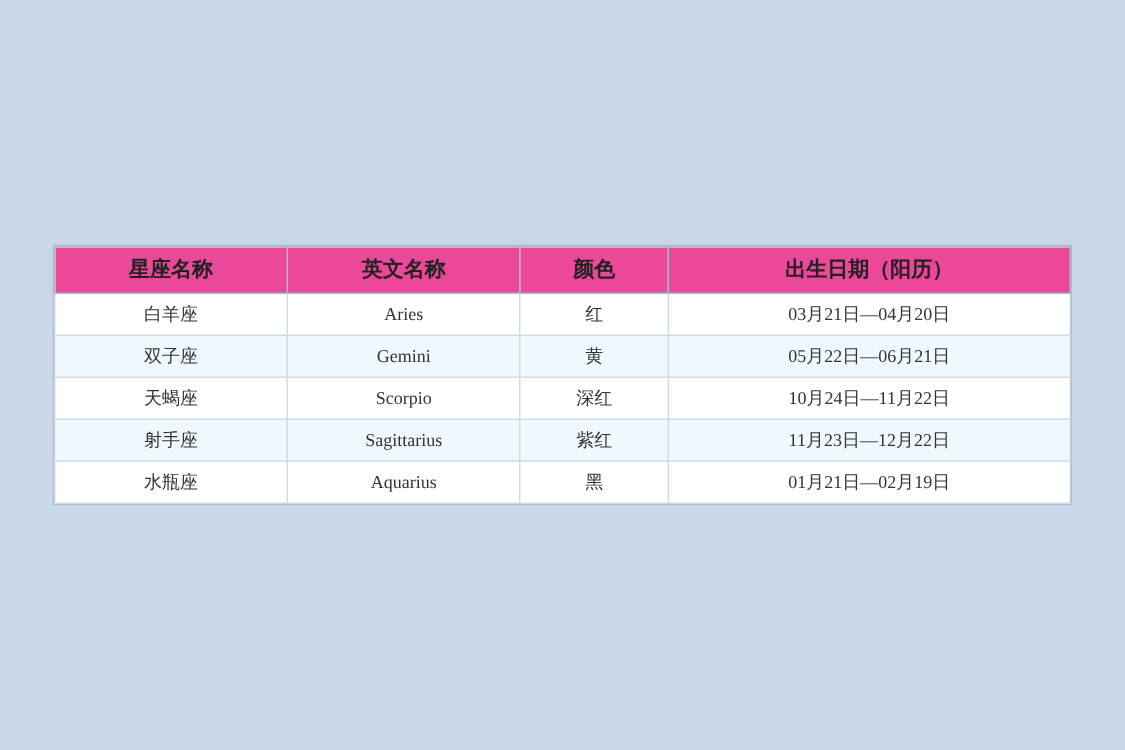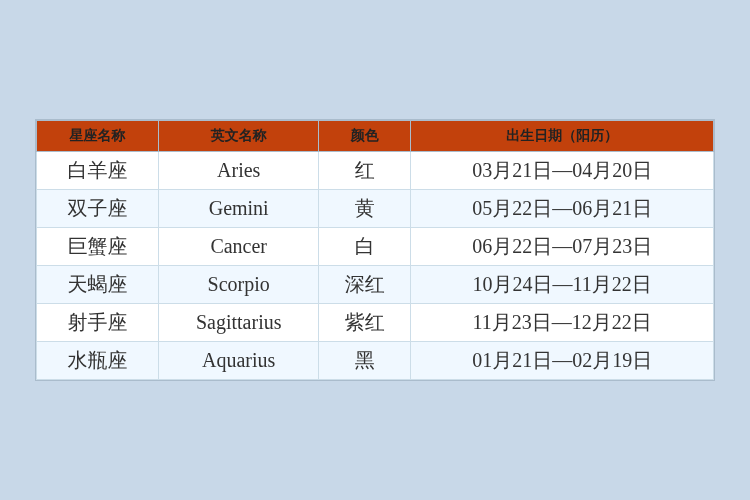--- a/index.html
+++ b/index.html
@@ -16,42 +16,42 @@
     .table-container {
       background: #ffffff;
       border: 1px solid #aabccc;
       width: 680px;
     }
     table {
       width: 100%;
       border-collapse: collapse;
     }
     thead tr {
-      background-color: #c2410c;
+      background-color: #ec4899;
     }
     thead th {
       border: 1px solid #aabccc;
       padding: 6px 10px;
       text-align: center;
       font-weight: bold;
       color: #222;
       font-size: 14px;
     }
     tbody tr {
       background-color: #ffffff;
     }
     tbody tr:nth-child(even) {
       background-color: #f0f8ff;
     }
     tbody td {
       border: 1px solid #ccdde8;
       padding: 5px 10px;
       text-align: center;
       color: #333;
-      font-size: 20px;
+      font-size: 12px;
     }
   </style>
 </head>
 <body>
 
 <div class="table-container">
   <table>
     <thead>
       <tr>
         <th>星座名称</th>
@@ -67,26 +67,20 @@
           <td>红</td>
           <td>03月21日—04月20日</td>
         </tr>
         <tr>
           <td>双子座</td>
           <td>Gemini</td>
           <td>黄</td>
           <td>05月22日—06月21日</td>
         </tr>
         <tr>
-          <td>巨蟹座</td>
-          <td>Cancer</td>
-          <td>白</td>
-          <td>06月22日—07月23日</td>
-        </tr>
-        <tr>
           <td>天蝎座</td>
           <td>Scorpio</td>
           <td>深红</td>
           <td>10月24日—11月22日</td>
         </tr>
         <tr>
           <td>射手座</td>
           <td>Sagittarius</td>
           <td>紫红</td>
           <td>11月23日—12月22日</td>

